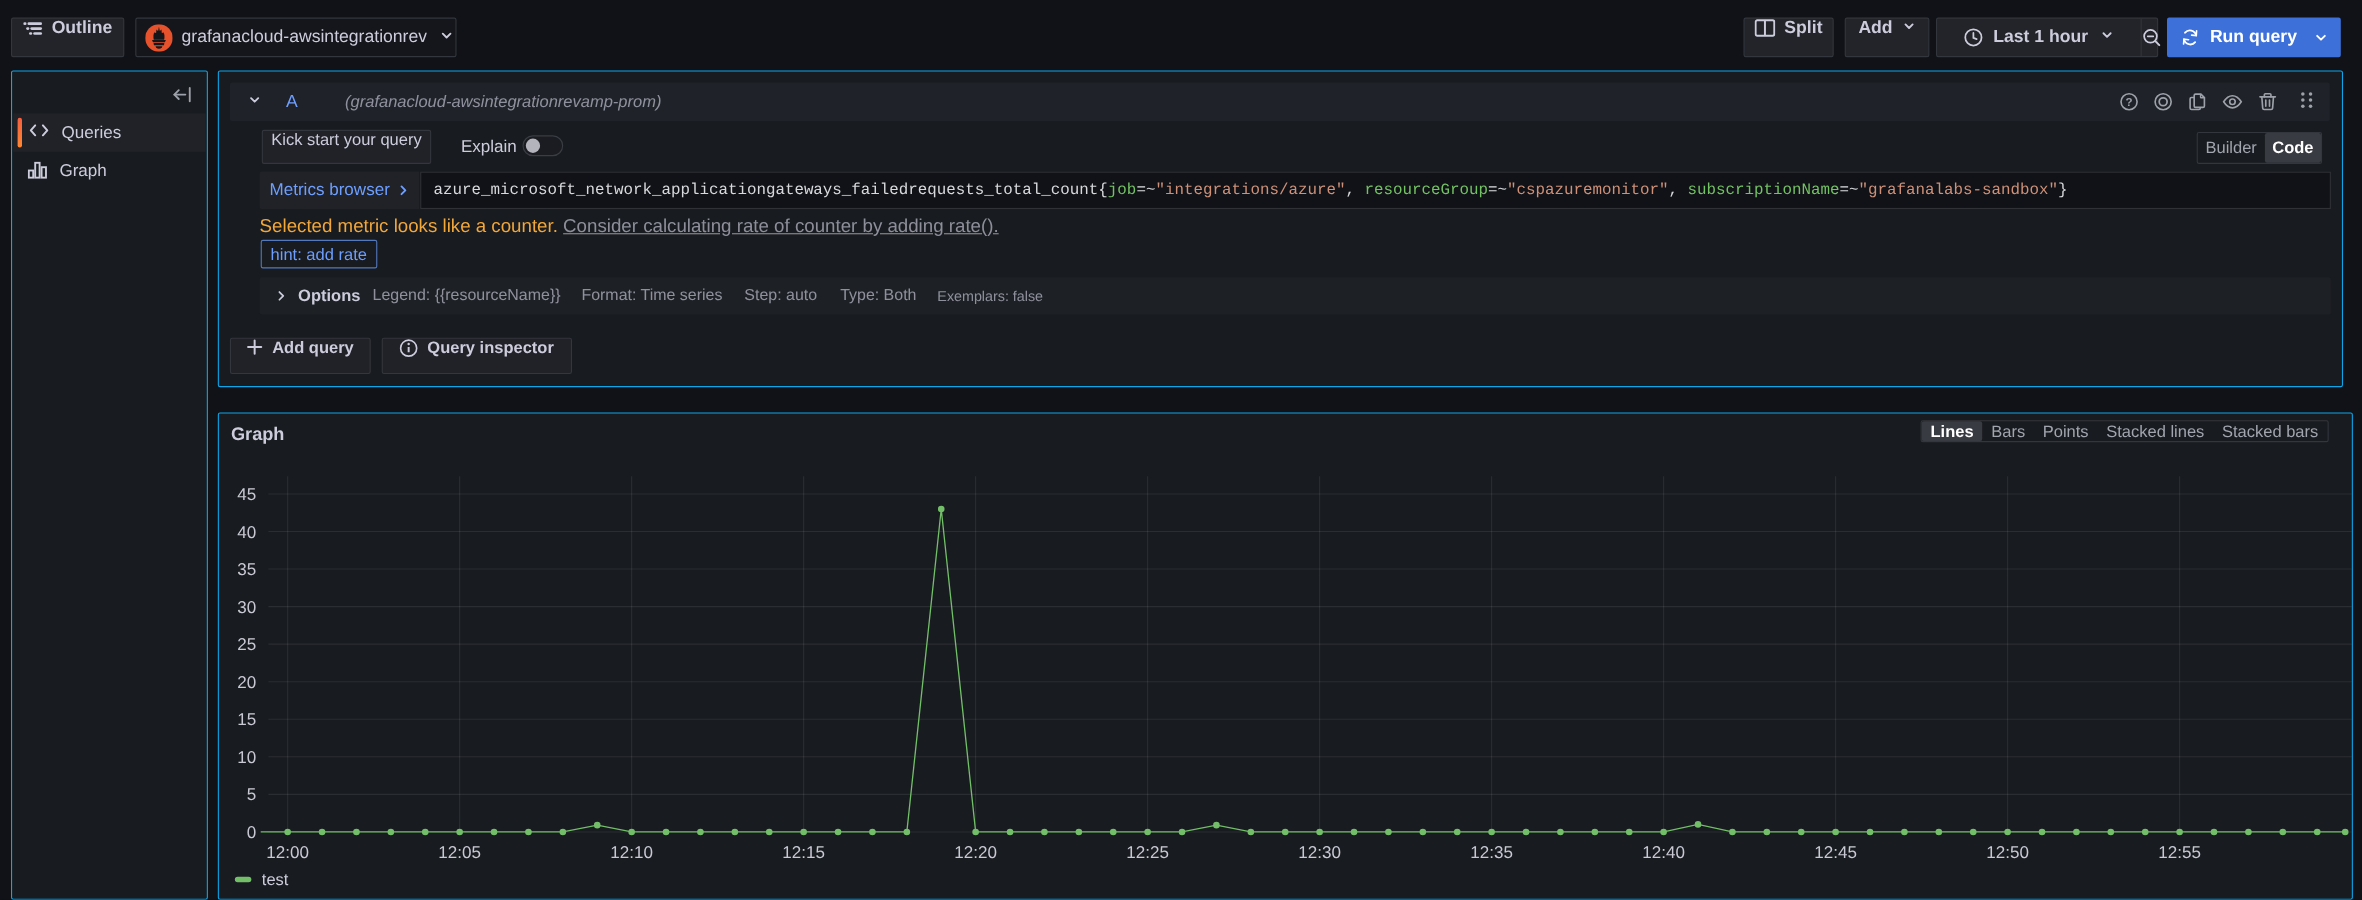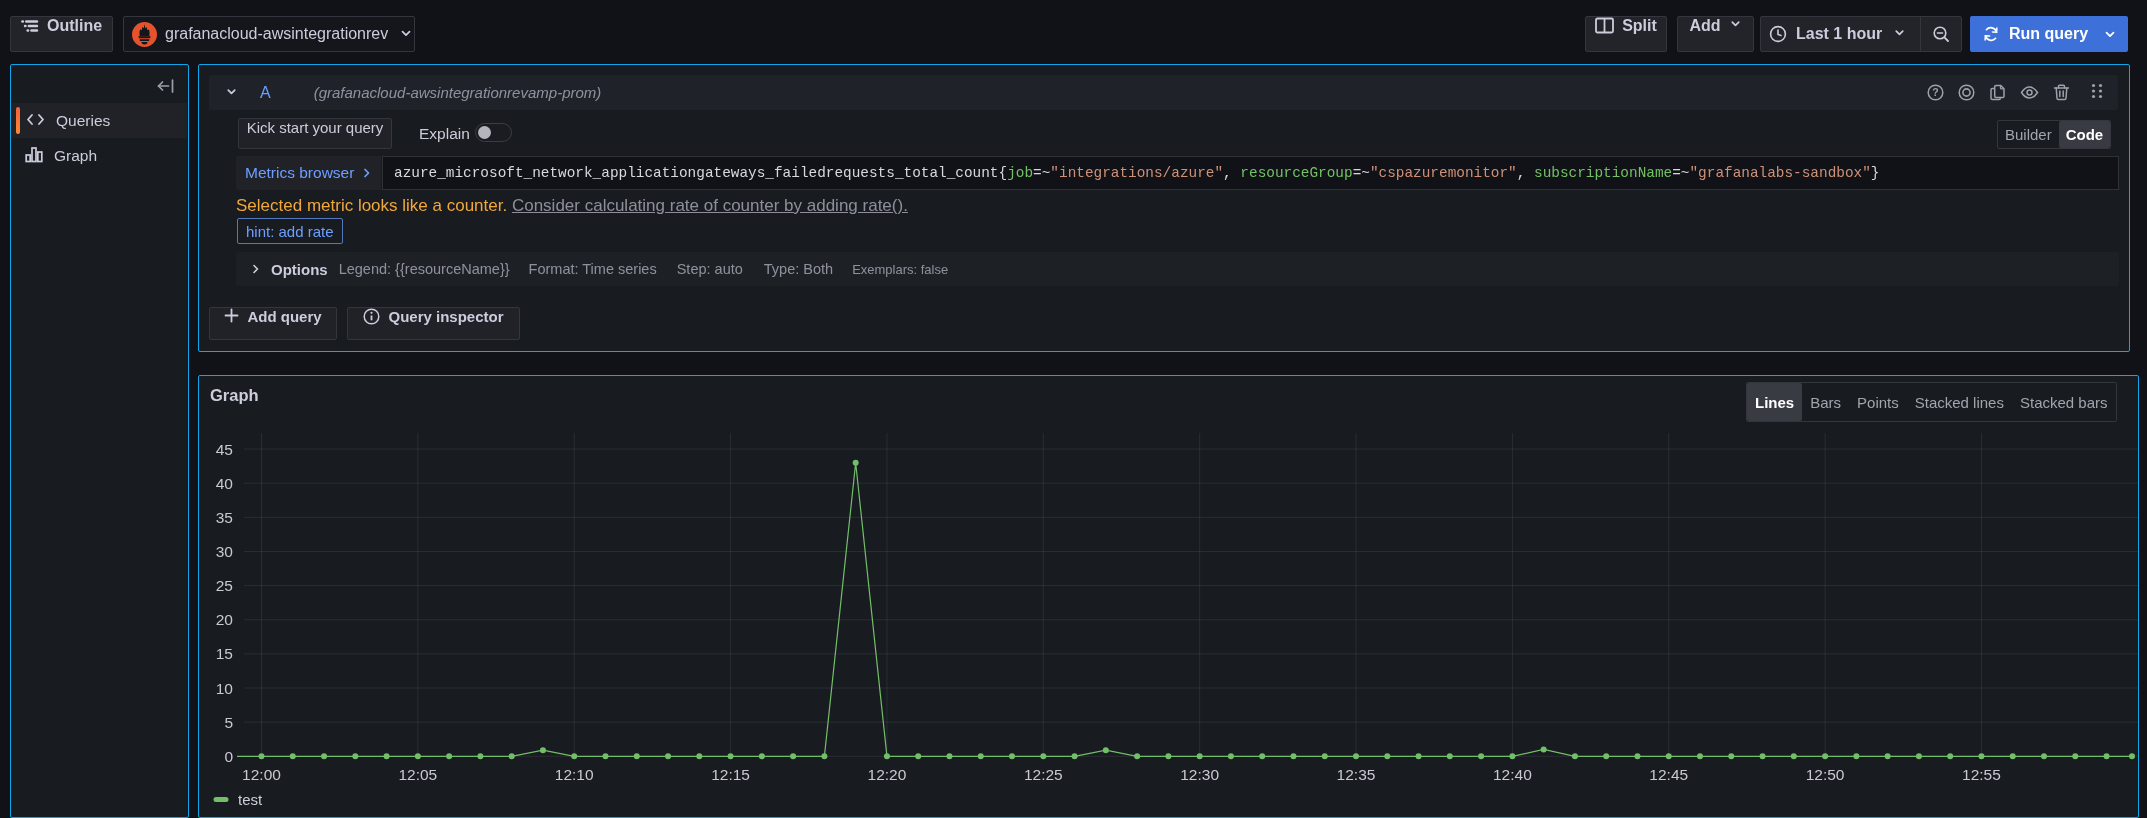--- a/index.html
+++ b/index.html
@@ -48,21 +48,21 @@
     </svg>
     <span style="font-weight:bold">Split</span>
   </div>
 <div class="abs btn" style="left:1677px;top:16px;width:77px;height:36px">
     <span style="font-weight:bold">Add</span>
     <svg width="13" height="13" viewBox="0 0 13 13" style="">
       <polyline points="3.25,5.2 6.5,8.450000000000001 9.75,5.2" fill="none" stroke="#ccccdc" stroke-width="1.7" stroke-linecap="round" stroke-linejoin="round"></polyline>
     </svg>
   </div>
 <div class="abs btn" style="left:1760px;top:16px;width:202px;height:36px;justify-content:flex-start;padding:0;gap:0">
-  <div class="flex" style="gap:9px;padding:0 8px;height:100%;flex:1">
+  <div class="flex" style="gap:9px;padding:0 24px;height:100%;flex:1">
       <svg width="18" height="18" viewBox="0 0 18 18" style="">
         <circle cx="9" cy="9" r="7.4" fill="none" stroke="#ccccdc" stroke-width="1.6"></circle>
         <polyline points="9,5 9,9.5 12,10.5" fill="none" stroke="#ccccdc" stroke-width="1.6" stroke-linecap="round"></polyline>
       </svg>
       <span style="font-weight:bold;white-space:nowrap">Last 1 hour</span>
       <span style="margin-left:2px"><svg width="13" height="13" viewBox="0 0 13 13" style="">
           <polyline points="3.25,5.2 6.5,8.450000000000001 9.75,5.2" fill="none" stroke="#ccccdc" stroke-width="1.7" stroke-linecap="round" stroke-linejoin="round"></polyline>
         </svg></span>
     </div>
   <div class="flex" style="border-left:1px solid #34363d;height:100%;width:41px;justify-content:center">
@@ -217,21 +217,21 @@
     <svg width="17" height="17" viewBox="0 0 17 17" style="">
       <circle cx="8.5" cy="8.5" r="7.3" fill="none" stroke="#ccccdc" stroke-width="1.5"></circle>
       <line x1="8.5" y1="7.5" x2="8.5" y2="12.3" stroke="#ccccdc" stroke-width="1.8"></line>
       <circle cx="8.5" cy="4.8" r="1.1" fill="#ccccdc"></circle>
     </svg>
     <span style="font-weight:bold;font-size:15px">Query inspector</span>
   </div>
 
 <div class="abs panel" style="left:198px;top:375px;width:1941px;height:443px"></div>
 <div class="abs" style="left:210px;top:386px;font-size:16.5px;font-weight:bold;color:#ccccdc">Graph</div>
-<div class="abs radio" style="left:1746px;top:382px;height:40px;font-size:15px">
+<div class="abs radio" style="left:1746px;top:382px;height:20px;font-size:15px">
   <span class="sel">Lines</span>
     <span>Bars</span>
     <span>Points</span>
     <span>Stacked lines</span>
     <span>Stacked bars</span>
 </div>
 <svg class="abs" style="left:199.0px;top:376.0px" width="1939" height="442" viewBox="0 0 1939 442">
 <g stroke="rgba(204,204,220,0.10)" stroke-width="1">
 <line x1="45.0" y1="380.3" x2="1939.0" y2="380.3"></line>
       <line x1="45.0" y1="346.16" x2="1939.0" y2="346.16"></line>

